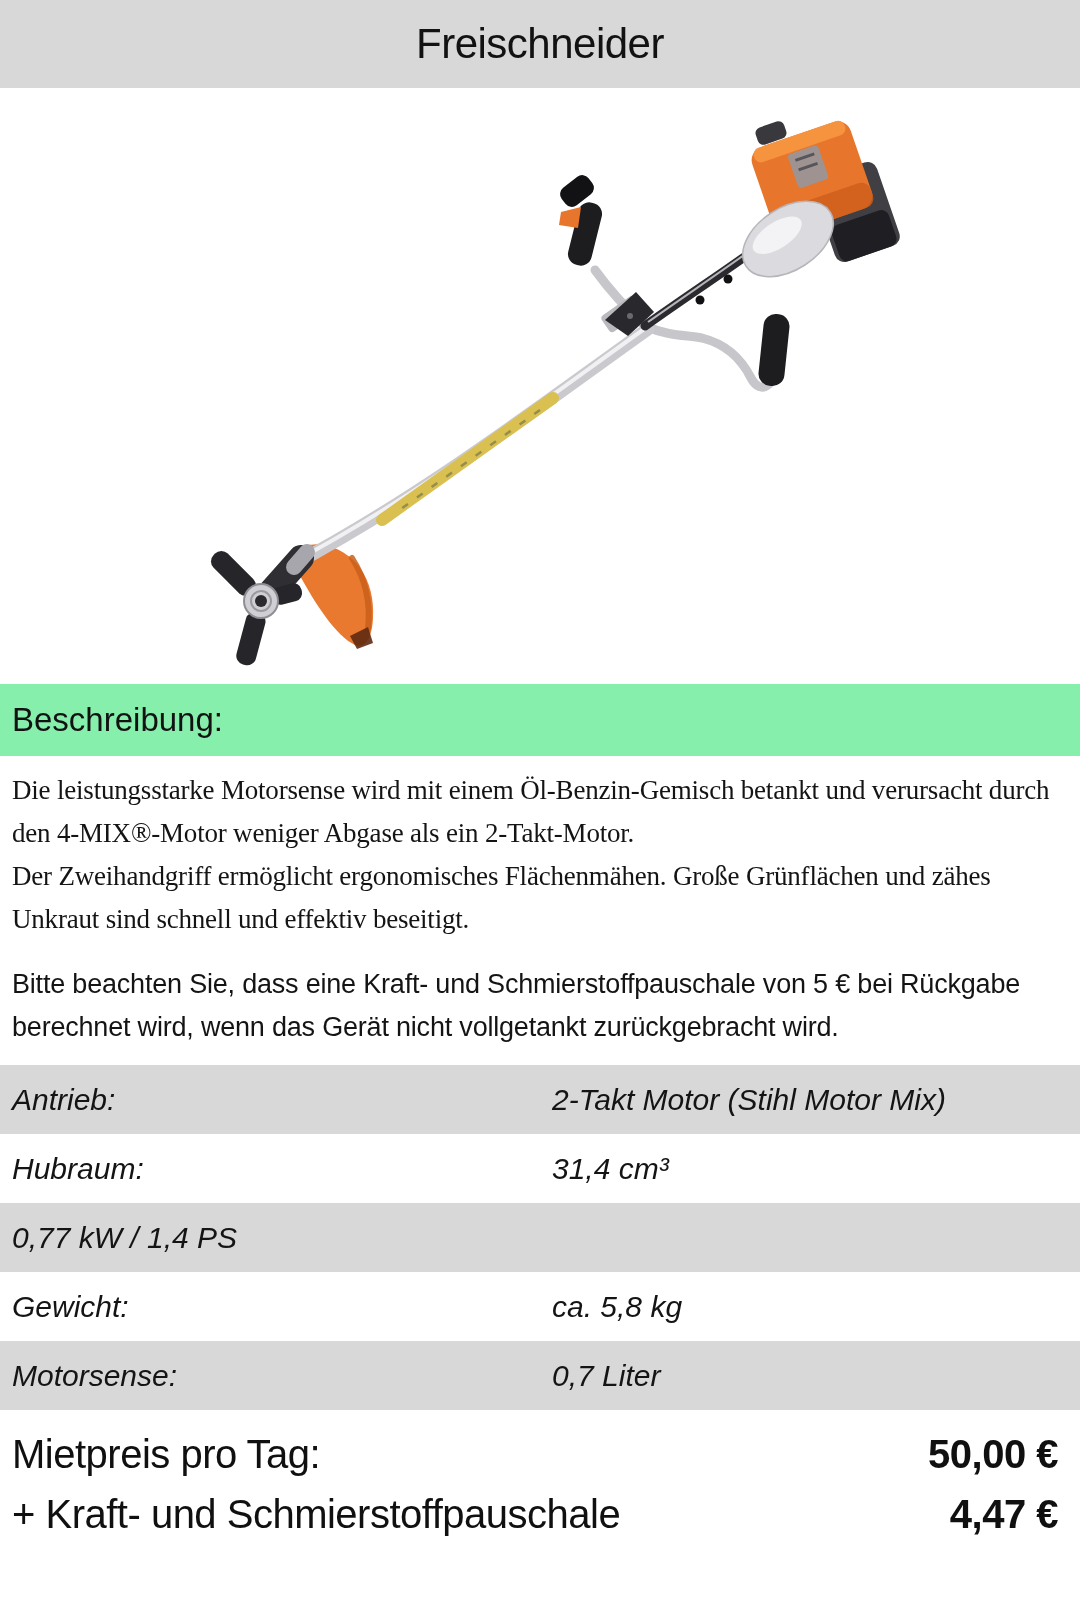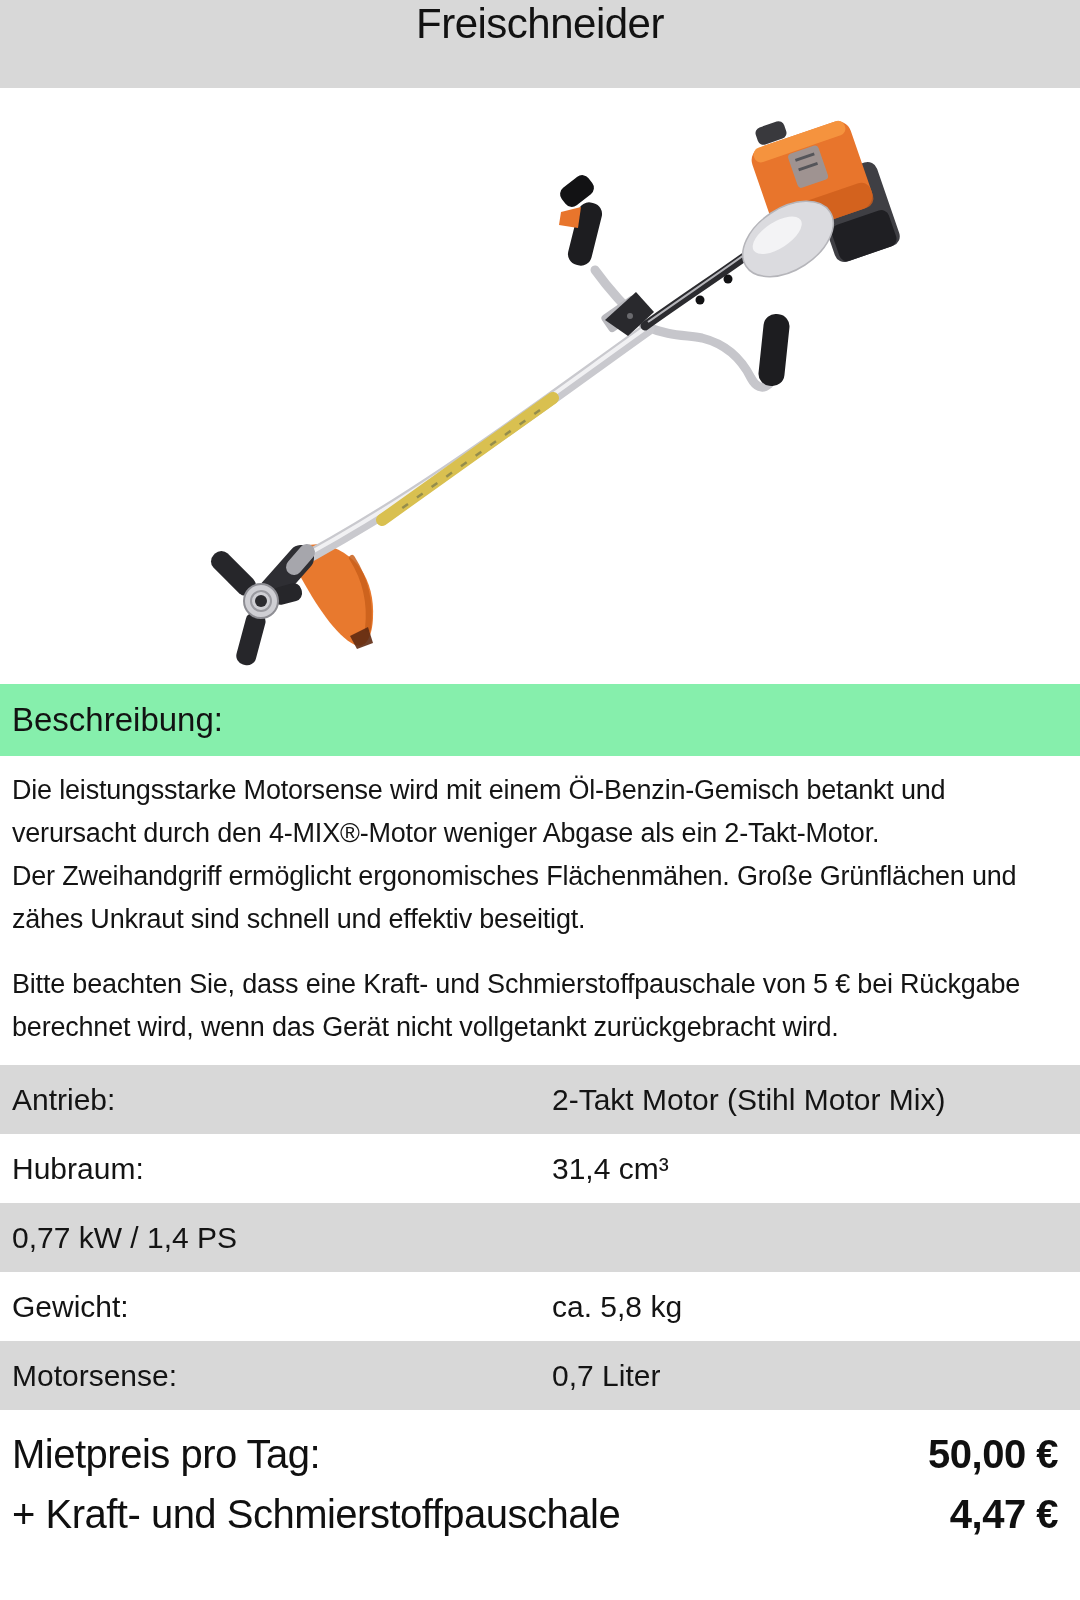--- a/index.html
+++ b/index.html
@@ -13,21 +13,21 @@
     width: 1080px;
     height: 1600px;
     background: #ffffff;
     overflow: hidden;
     position: relative;
   }
   .titlebar {
     height: 88px;
     background: #d8d8d8;
     display: flex;
-    align-items: flex-start;
+    align-items: center;
     justify-content: center;
   }
   .titlebar h1 {
     font-size: 42px;
     font-weight: 400;
     letter-spacing: -0.5px;
     color: #121212;
   }
   .figure {
     height: 596px;
@@ -50,23 +50,23 @@
   .desc {
     padding: 0 12px;
   }
   .desc p {
     font-size: 27px;
     line-height: 43px;
     letter-spacing: -0.2px;
     white-space: pre-line;
     color: #141414;
   }
-  .desc p.p1 { margin-top: 13px; }
+  .desc p.p1 { margin-top: 13px; font-family: Liberation Serif, serif; }
   .desc p.p2 { margin-top: 22px; }
-  .specs { margin-top: 16px; }
+  .specs { margin-top: 16px; font-style: italic; }
   .spec-row {
     height: 69px;
     display: flex;
     align-items: center;
   }
   .spec-row:nth-child(odd) { background: #d8d8d8; }
   .spec-row:nth-child(even) { background: #ffffff; }
   .spec-label {
     width: 540px;
     padding-left: 12px;

